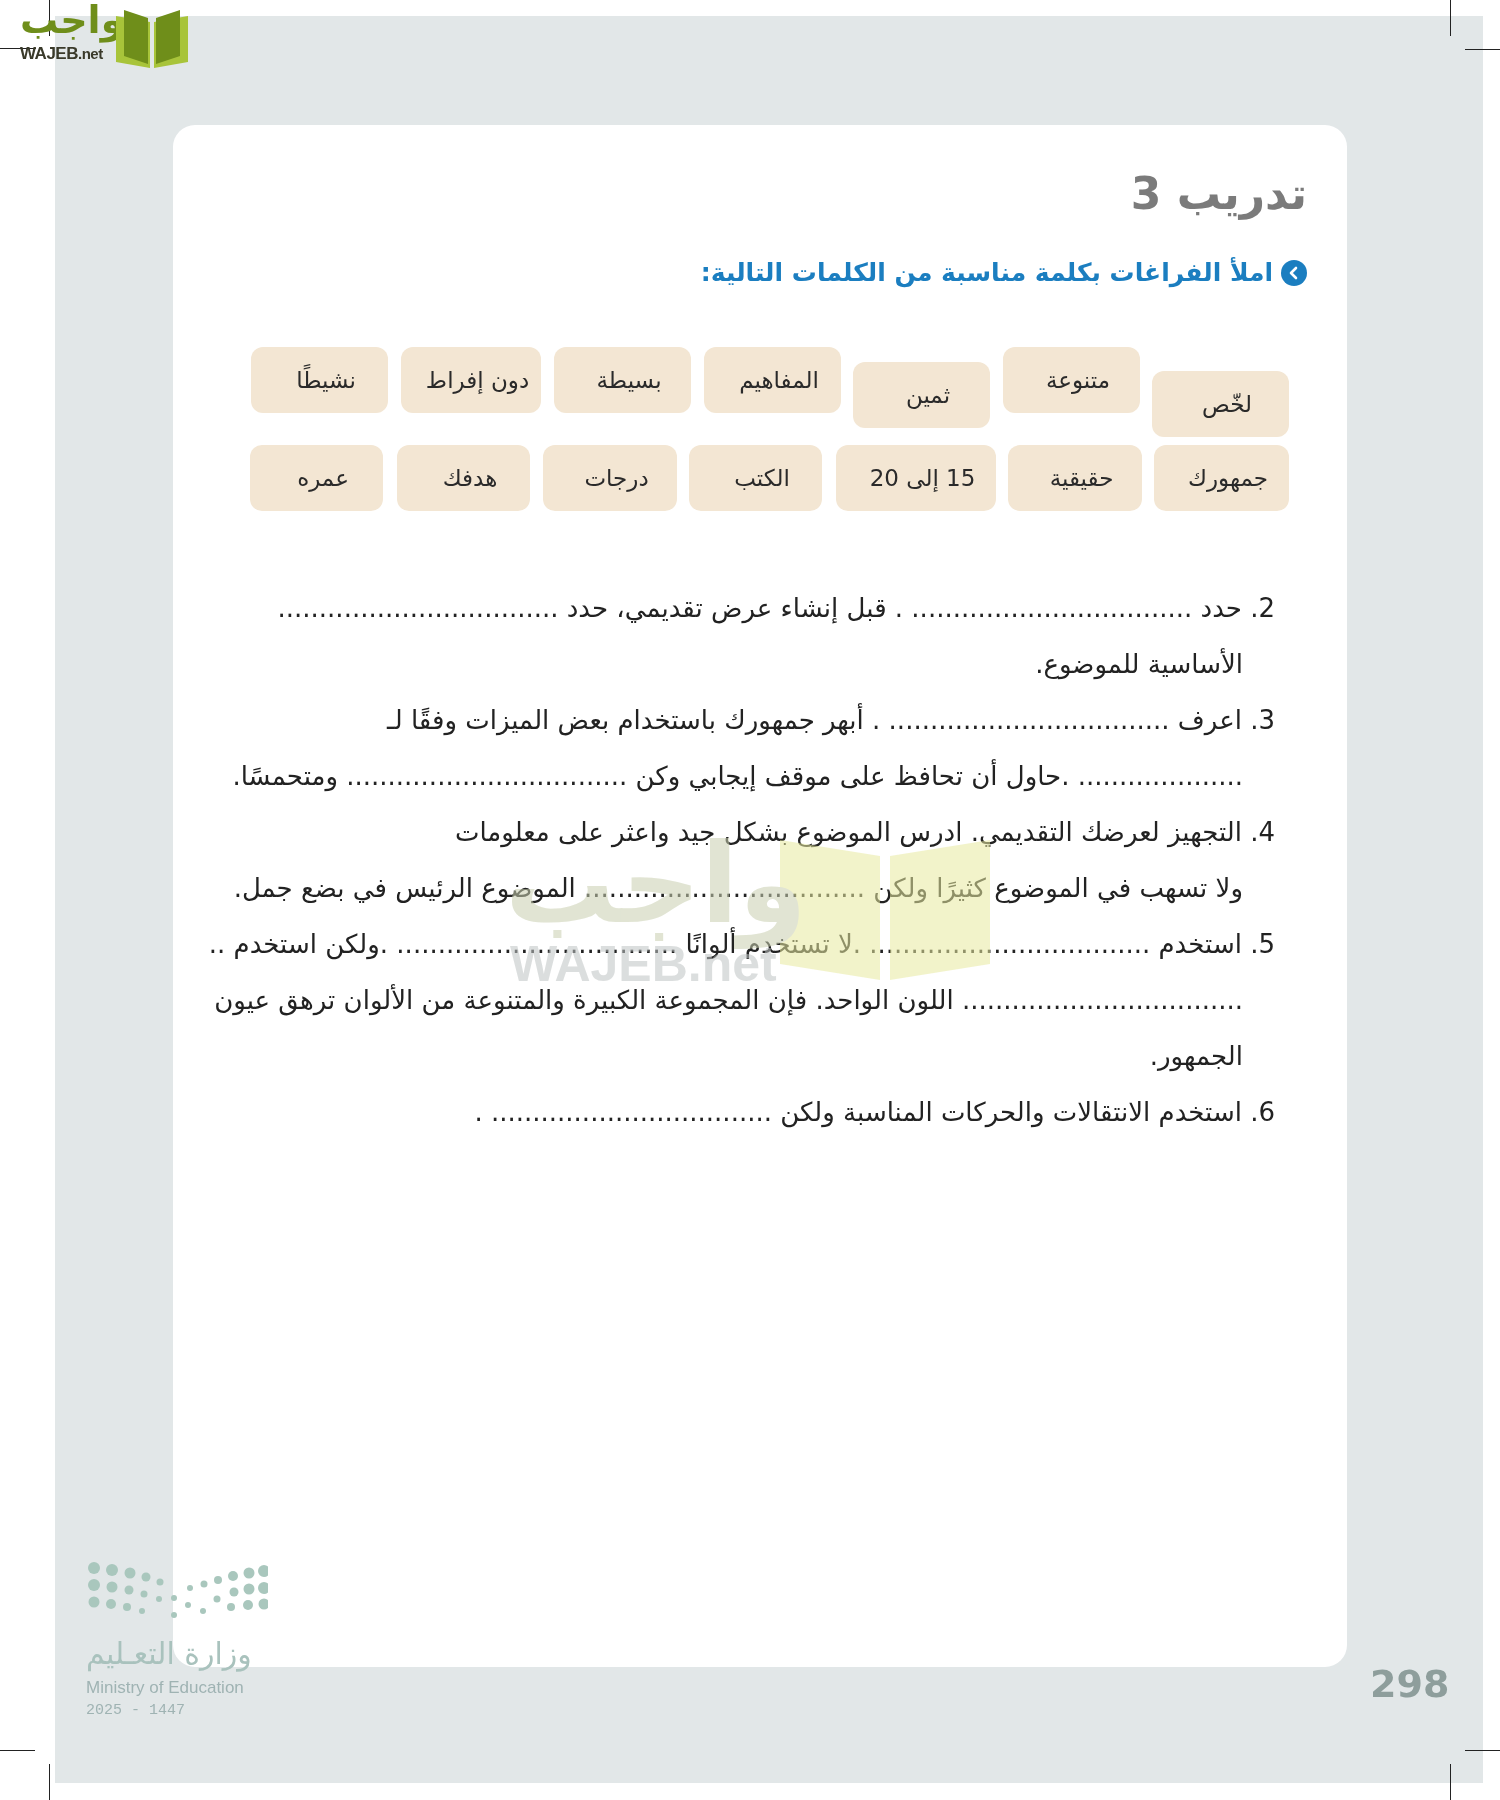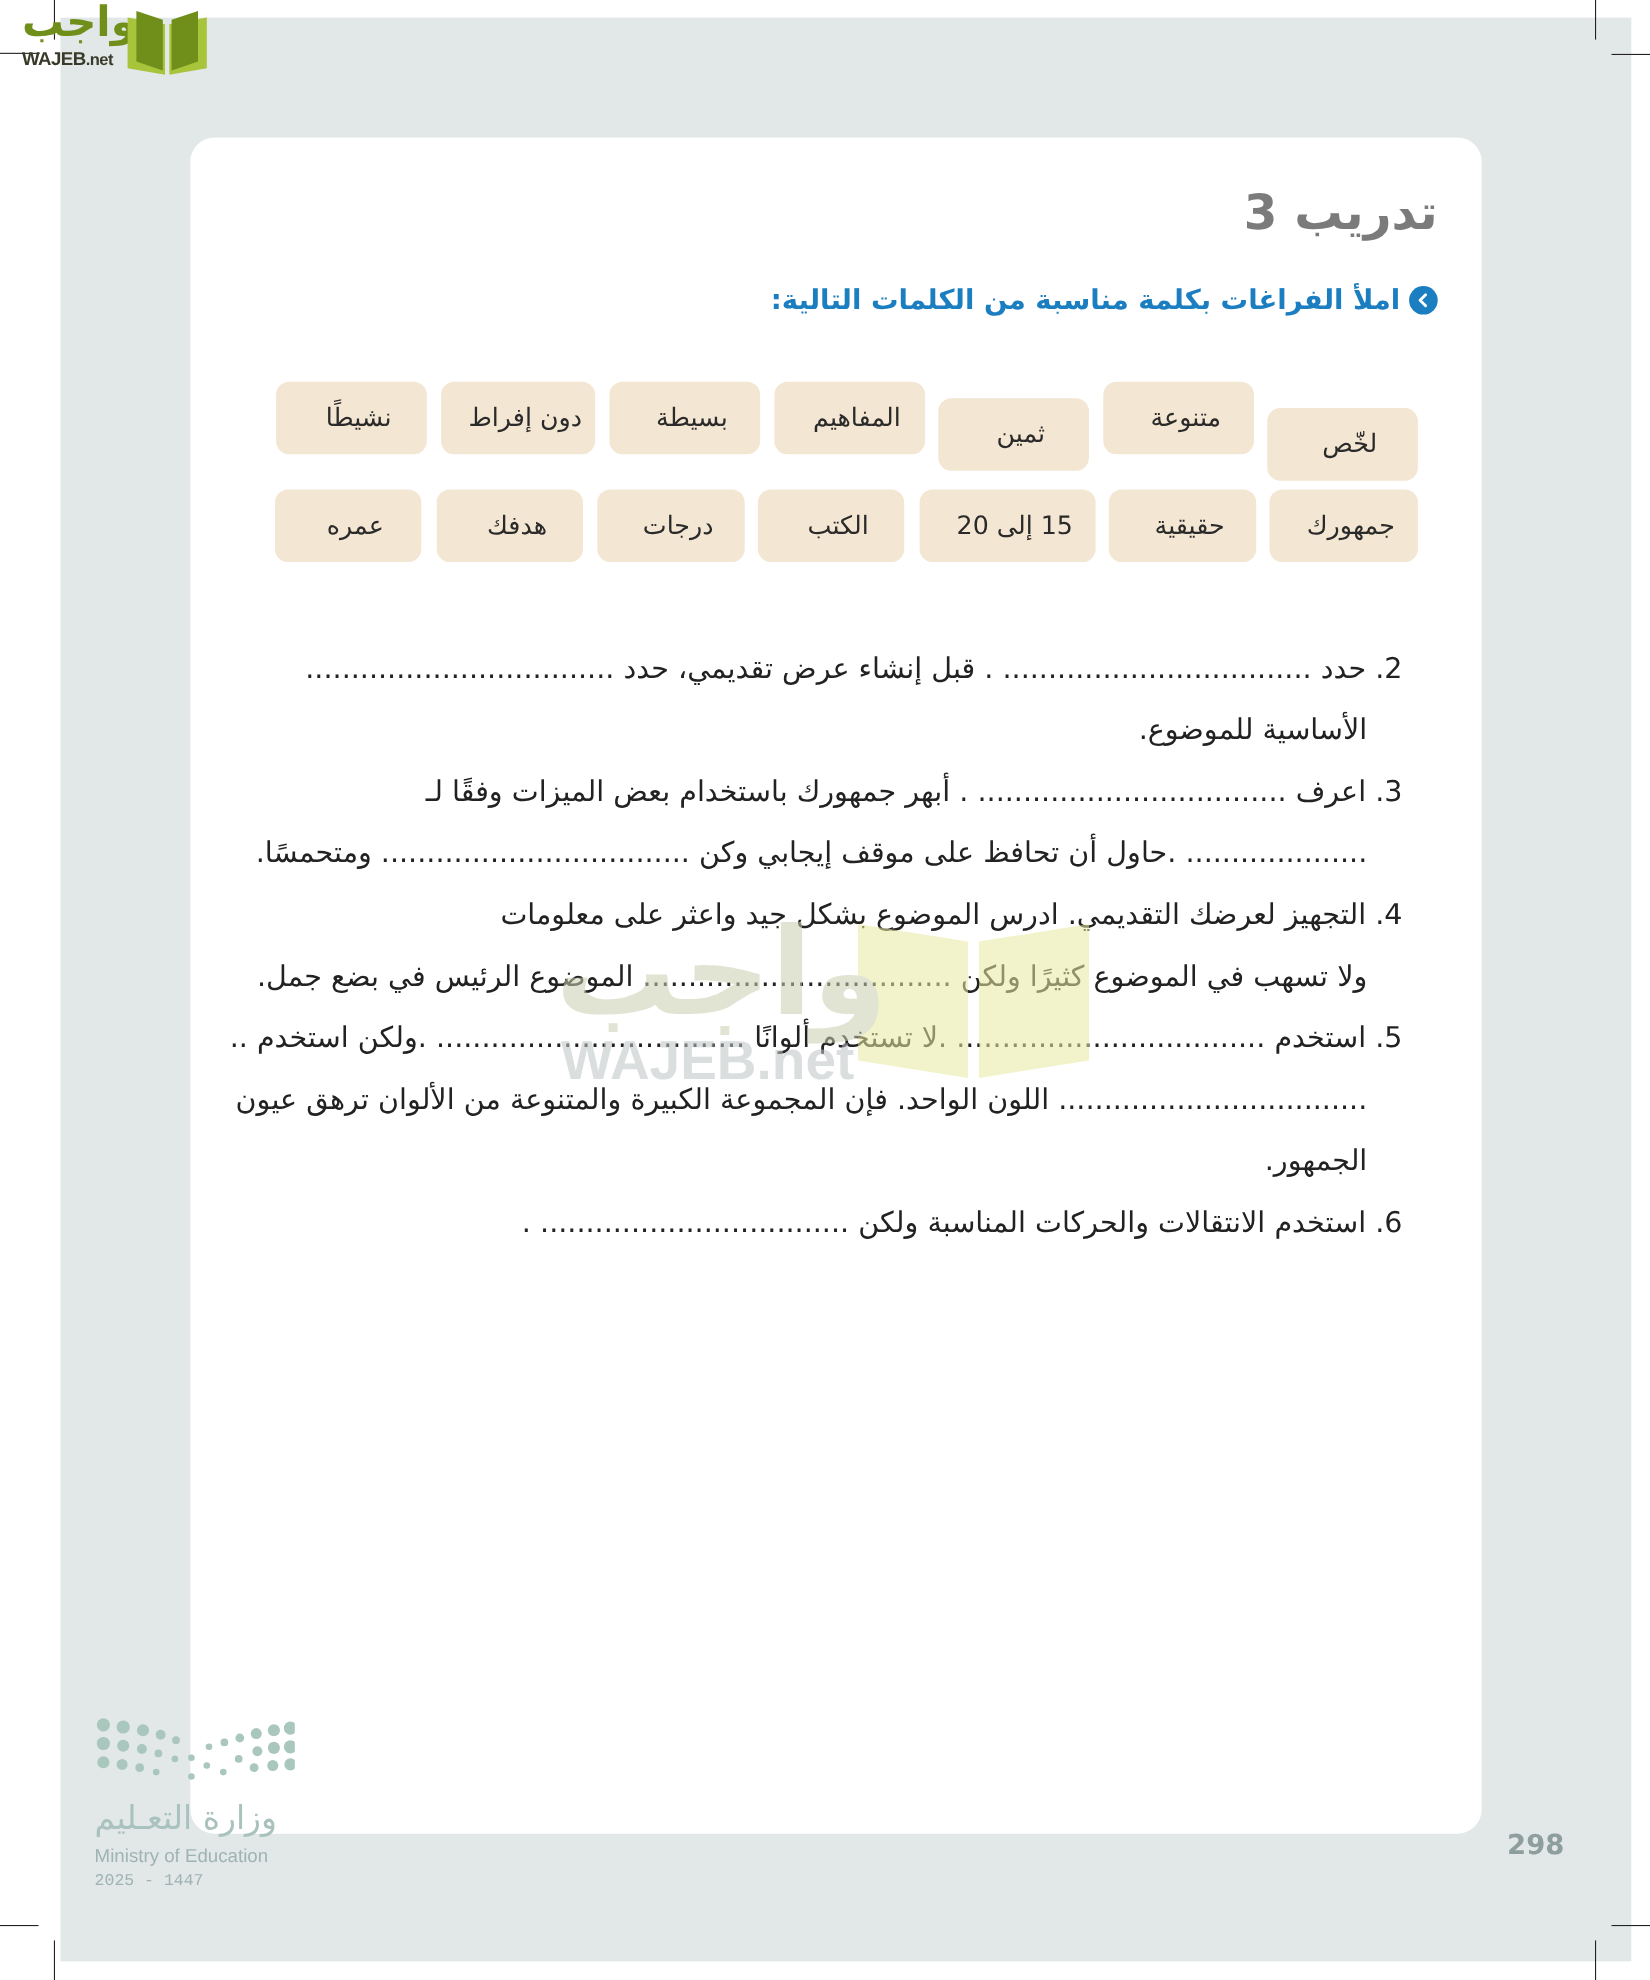--- a/index.html
+++ b/index.html
@@ -60,21 +60,21 @@
   }
   .wm-ar { position:absolute; left:0; top:0; font-size:110px; font-weight:bold; color:#c9cfb0; direction:rtl; }
   .wm-en { position:absolute; left:5px; top:115px; font-size:50px; font-weight:bold; color:#bfc4c4; font-family:"Liberation Sans", sans-serif; }
   .moe {
     position:absolute; left:86px; top:1560px; width:200px;
   }
   .moe-ar { position:absolute; left:0; top:76px; font-size:30px; color:#a9c2bd; direction:rtl; width:182px; text-align:left; }
   .moe-en { position:absolute; left:0; top:118px; font-size:17px; color:#9fb3b3; font-family:"Liberation Sans", sans-serif; white-space:nowrap;}
   .moe-year { position:absolute; left:0; top:142px; font-size:15px; color:#9fb3b3; font-family:Liberation Mono, monospace; }
   .page-number {
-    position:absolute; left:1370px; top:1662px; font-size:25px; font-weight:bold;
+    position:absolute; left:1370px; top:1662px; font-size:38px; font-weight:bold;
     color:#8e9e9c; font-family:"DejaVu Sans", sans-serif;
   }
 </style>
 </head>
 <body>
 
 <div class="page-bg"></div>
 
 <div class="crop" style="left:49px;top:0;width:1px;height:36px;"></div>
 <div class="crop" style="left:0;top:48px;width:36px;height:1px;"></div>

